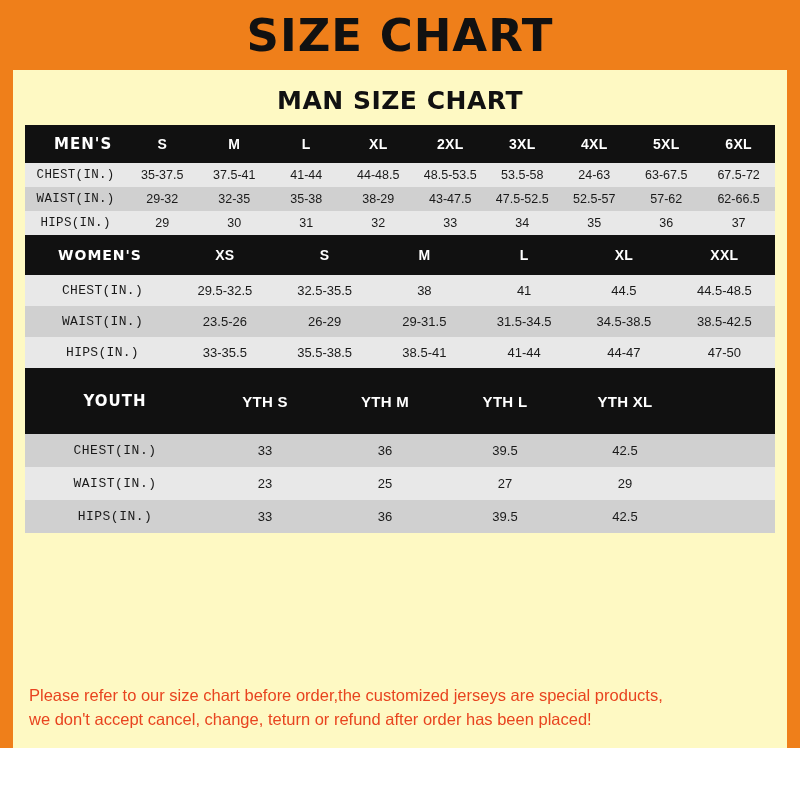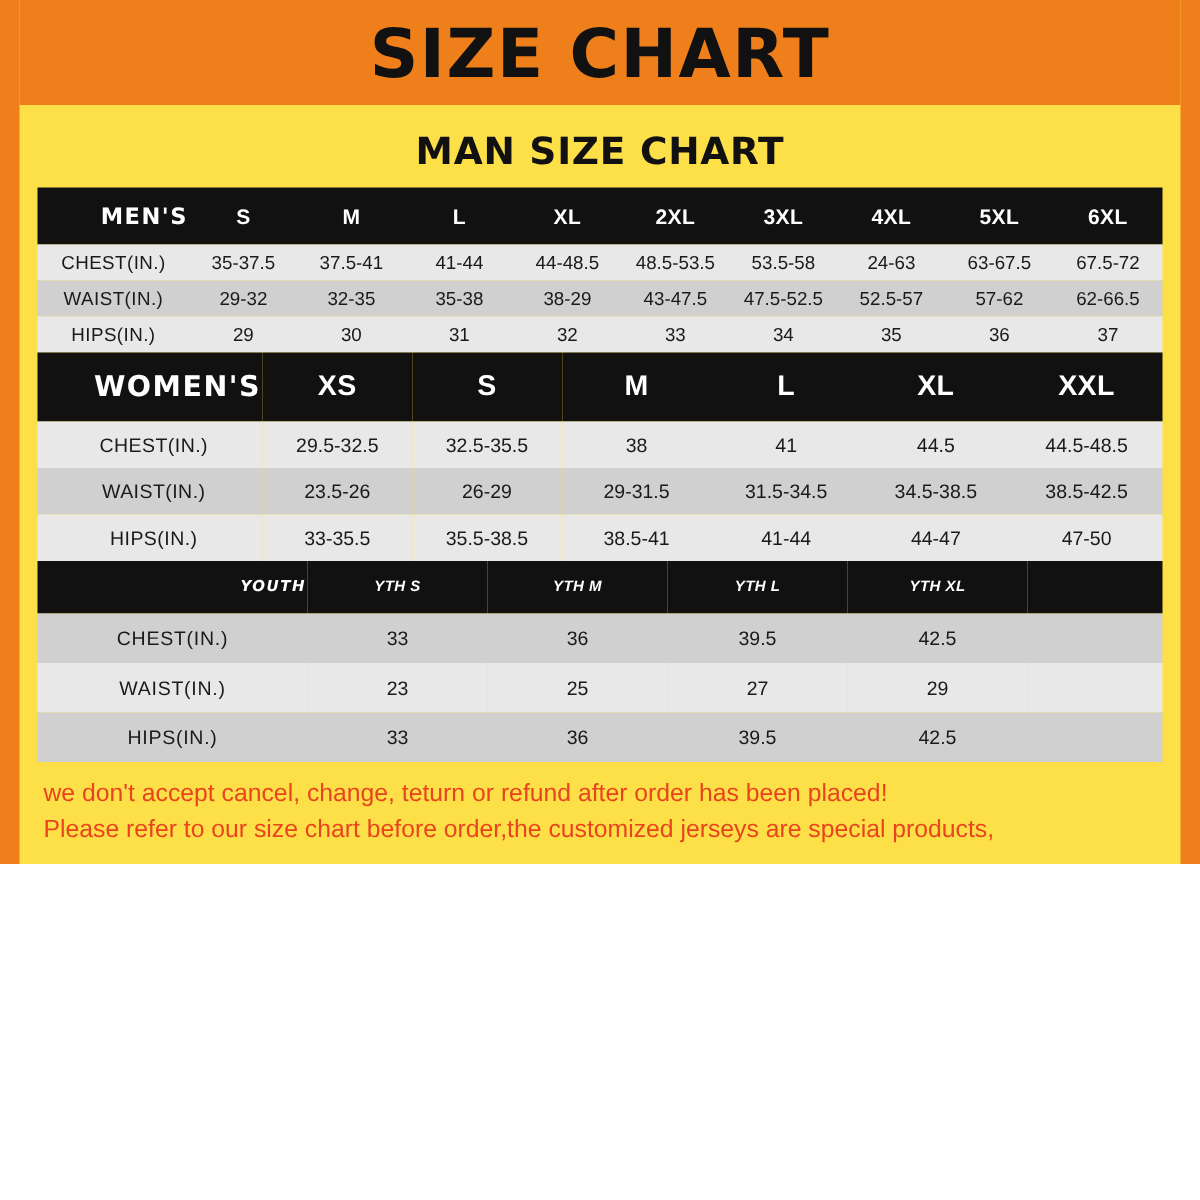--- a/index.html
+++ b/index.html
@@ -9,25 +9,25 @@
   body {
     width: 800px;
     height: 800px;
     background: #ffffff;
     font-family: "Liberation Sans", sans-serif;
     overflow: hidden;
   }
   .page {
     position: relative;
     width: 800px;
-    height: 576px;
+    height: 748px;
     box-sizing: border-box;
     border-left: 13px solid #ef7f1a;
     border-right: 13px solid #ef7f1a;
-    background: #fde047;
+    background: #fef9c3;
     display: flex;
     flex-direction: column;
   }
   .banner {
     background: #ef7f1a;
     height: 70px;
     display: flex;
     align-items: center;
     justify-content: center;
     flex: 0 0 auto;
@@ -73,50 +73,50 @@
   }
   table.sizetable thead th {
     background: #111111;
     color: #ffffff;
     font-size: 14px;
     font-weight: bold;
     padding: 10px 1px;
     letter-spacing: 0.3px;
   }
   table.sizetable thead th.corner {
-    text-align: right;
+    text-align: center;
     padding-left: 16px;
     font-family: "DejaVu Sans", sans-serif;
     font-size: 15px;
     letter-spacing: 1px;
   }
   table.sizetable tbody tr.r-light td { background: #e8e8e8; }
   table.sizetable tbody tr.r-dark td { background: #d0d0d0; }
   table.sizetable tbody td.rowlabel {
     font-size: 12.5px;
     letter-spacing: 0.3px;
     color: #1a1a1a;
+    font-family: Liberation Mono, monospace;
   }
 
   
   .women table.sizetable tbody td.rowlabel { padding-left: 6px; }
 
   .youth table.sizetable thead th {
-    font-size: 10px;
-    padding: 12px 1px;
-    font-style: italic;
+    font-size: 15px;
+    padding: 24px 1px;
   }
   .youth table.sizetable tbody td {
     font-size: 13px;
     padding: 9px 1px;
   }
   .youth table.sizetable tbody td.rowlabel { letter-spacing: 0.5px; }
 
   .women table.sizetable tbody td { padding: 8px 1px; font-size: 13px; }
-  .women table.sizetable thead th { font-size: 19px; padding: 12px 1px; margin-left: 12px; }
+  .women table.sizetable thead th { font-size: 14px; padding: 12px 1px; margin-left: 12px; }
 
   .notice {
     margin-top: auto;
     padding: 10px 4px 16px 4px;
     color: #e8441f;
     font-size: 16.5px;
     line-height: 1.45;
     text-align: left;
     font-family: "Liberation Sans", sans-serif;
   }
@@ -300,18 +300,18 @@
             <td>36</td>
             <td>39.5</td>
             <td>42.5</td>
             <td></td>
           </tr>
         </tbody>
       </table>
     </div>
 
     <div class="notice">
+      <span class="line">Please refer to our size chart before order,the customized jerseys are special products,</span>
       <span class="line">we don't accept cancel, change, teturn or refund after order has been placed!</span>
-      <span class="line">Please refer to our size chart before order,the customized jerseys are special products,</span>
     </div>
 
   </div>
 </div>
 
 </body></html>

